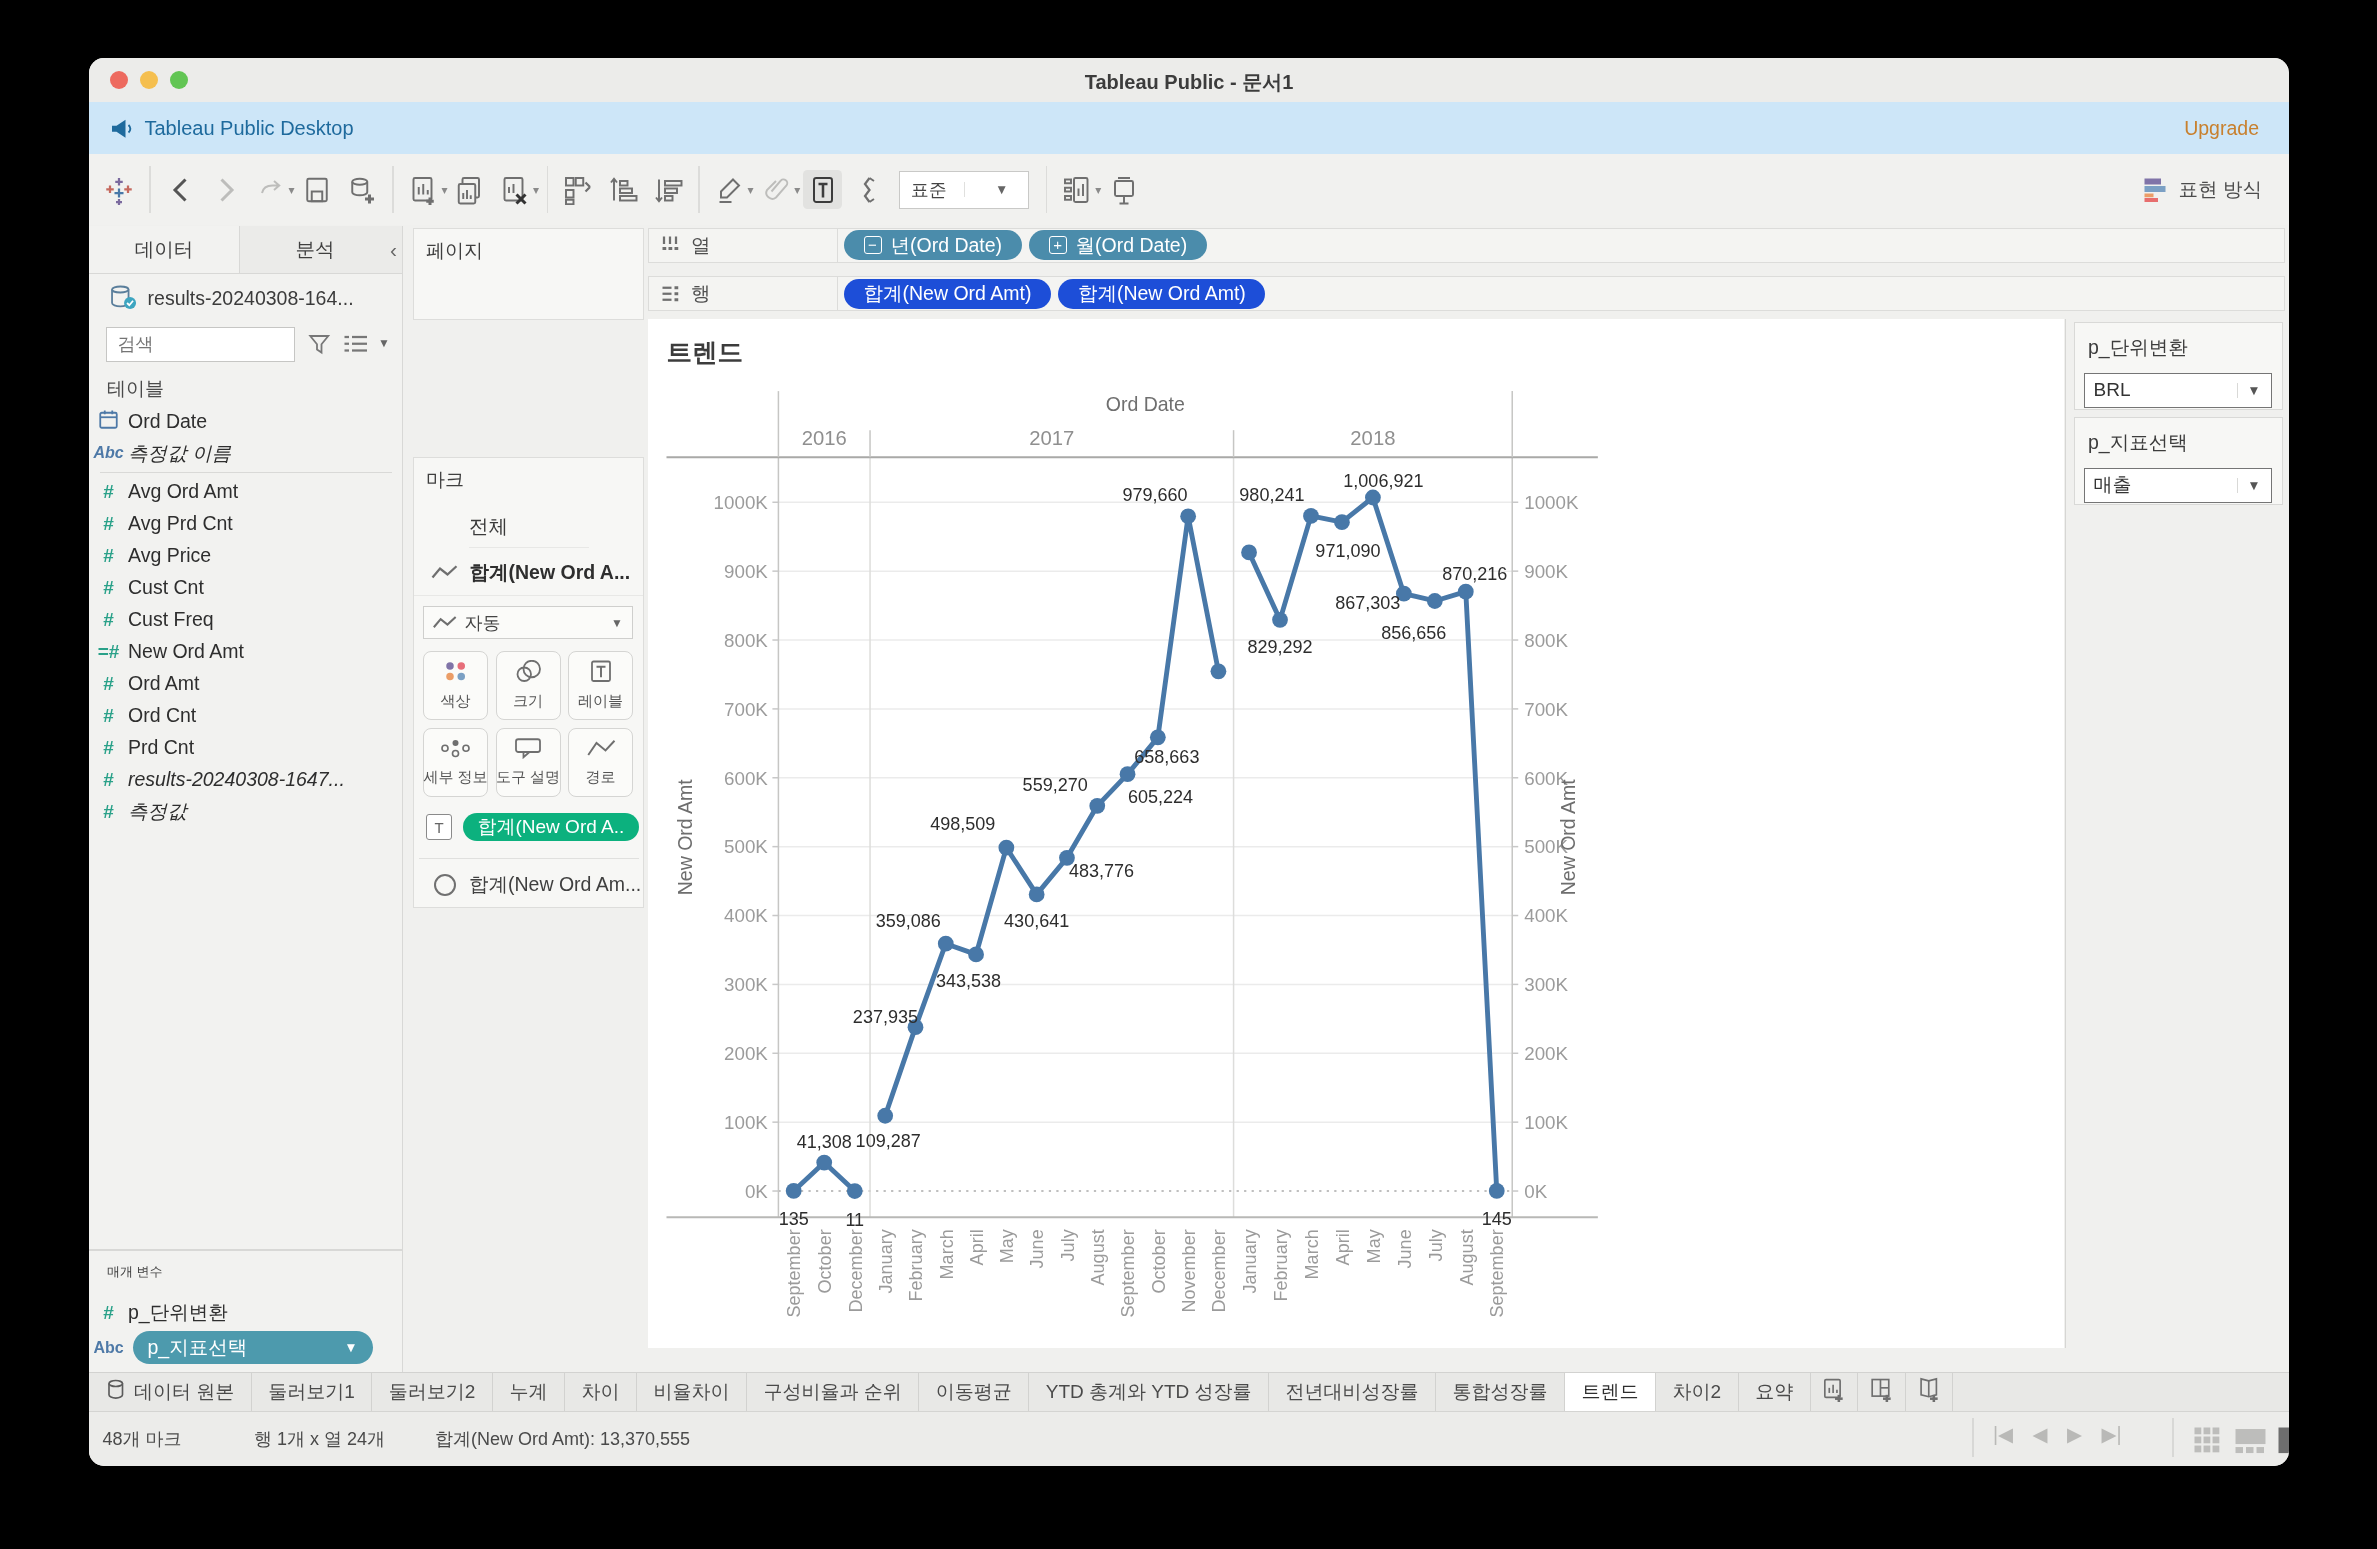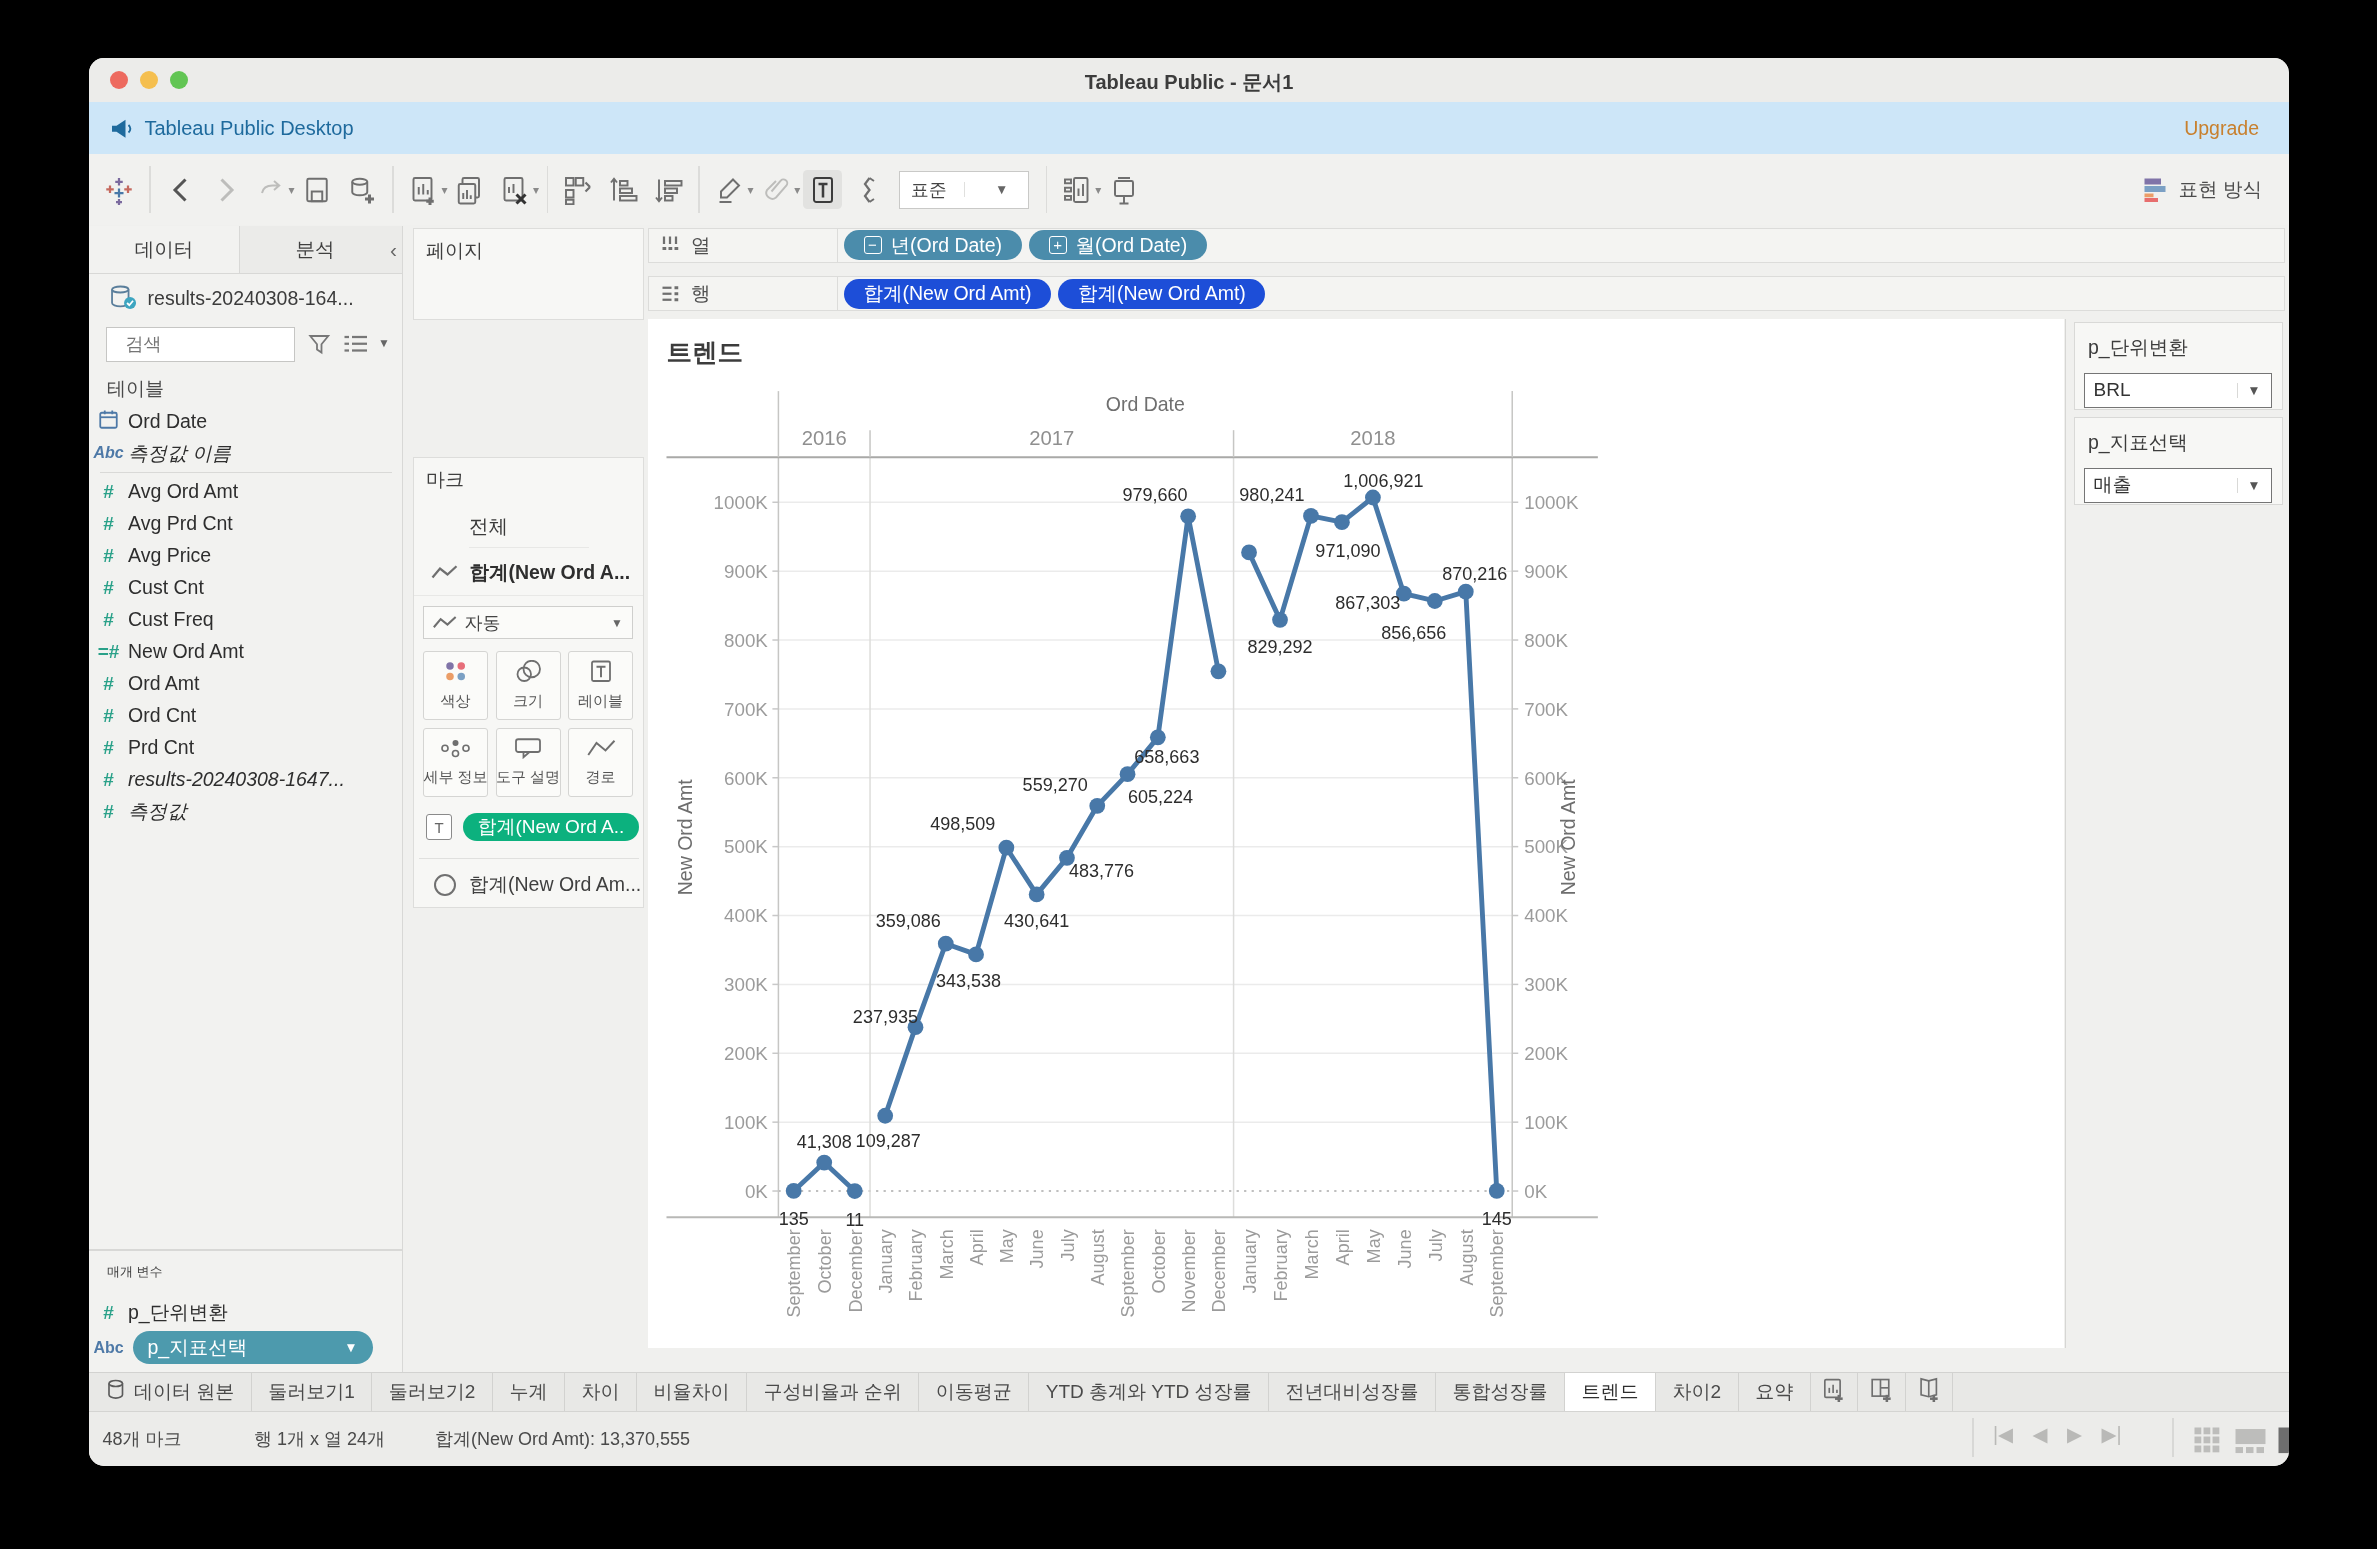--- a/index.html
+++ b/index.html
@@ -30,21 +30,21 @@
   #main{left:0;top:168px;width:100%;height:1147px;background:#f0f0ee;}
   
   #sidebar{left:0;top:0;width:313px;height:100%;background:#f2f2f0;border-right:1.5px solid #d8d8d6;}
   #side-tabs{left:0;top:0;width:100%;height:47px;background:#ebebe9;display:flex;border-bottom:1.5px solid #d8d8d6;}
   .side-tab{flex:0 0 150px;display:flex;align-items:center;justify-content:center;font-size:19.5px;color:#3f3f3f;}
   .side-tab.active{background:#f2f2f0;border-right:1.5px solid #d8d8d6;}
   #side-collapse{flex:1;display:flex;align-items:center;justify-content:flex-end;padding-right:15px;color:#666;font-size:21px;}
   #datasource{left:0;top:53px;width:100%;height:38px;display:flex;align-items:center;gap:10.5px;padding-left:19.5px;box-sizing:border-box;font-size:19.5px;color:#3b3b3b;}
   #search-row{left:0;top:101px;width:100%;height:38px;}
   #search-box{left:16.5px;top:0;width:189px;height:35px;background:#fff;border:1.5px solid #c6c6c4;box-sizing:border-box;display:flex;align-items:center;}
-  #search-box input{flex:1;border:0;outline:0;font-size:18px;color:#737373;padding-left:19px;background:transparent;font-family:inherit;}
+  #search-box input{flex:1;border:0;outline:0;font-size:18px;color:#737373;padding-left:11px;background:transparent;font-family:inherit;}
   #tables-label{left:18px;top:150px;font-size:19px;color:#4a4a4a;}
   #field-list{left:0;top:179px;width:100%;}
   .field-row{height:32px;display:flex;align-items:center;}
   .field-ic{width:39px;flex:0 0 39px;text-align:center;}
   .field-lb{font-size:19.5px;color:#2e2e2e;white-space:nowrap;}
   .italic{font-style:italic;}
   .hash{color:#2aa189;font-weight:bold;font-size:19px;}
   .abc{color:#4e79a7;font-weight:bold;font-size:16px;}
   .fdivider{height:0.8px;background:#d9d9d7;margin:3px 10.5px;}
   #param-sep{left:0;top:1023px;width:100%;height:1.5px;background:#d8d8d6;}
@@ -58,21 +58,21 @@
   #cardcol{left:321px;top:0;width:237px;height:100%;}
   .card{position:absolute;left:3px;width:231px;background:#f7f7f5;border:1.5px solid #dddddb;box-sizing:border-box;}
   .card-title{font-size:19px;color:#3f3f3f;padding:9px 0 0 12px;}
   #marks-all{margin:19.5px 0 0 55px;font-size:19.5px;color:#3a3a3a;border-bottom:0.8px solid #e8e8e6;padding-bottom:7.5px;width:120px;}
   #marks-line{display:flex;align-items:center;gap:12px;padding:10.5px 0 9px 16.5px;border-bottom:0.8px solid #e8e8e6;}
   #marks-line .t{font-size:19.5px;font-weight:bold;color:#2e2e2e;}
   #mark-type{margin:10.5px 0 0 9px;width:210px;height:33px;background:#fbfbf9;border:1.5px solid #cfcfcd;box-sizing:border-box;display:flex;align-items:center;}
   #mark-type .t{flex:1;font-size:18px;color:#444;padding-left:7.5px;}
   #mark-type .car{width:30px;text-align:center;color:#666;font-size:12px;}
   #mark-btns{margin:12px 0 0 9px;width:214px;display:flex;flex-wrap:wrap;gap:7.5px;}
-  .mark-btn{width:65px;height:69px;background:#fbfbf9;border:1.5px solid #d5d5d3;border-radius:3px;box-sizing:border-box;
+  .mark-btn{width:65px;height:69px;background:#fbfbf9;border:1.5px solid #d5d5d3;border-radius:8px;box-sizing:border-box;
     display:flex;flex-direction:column;align-items:center;justify-content:center;gap:6px;}
   .mark-btn .lb{font-size:15px;color:#555;white-space:nowrap;}
   #label-pill-row{display:flex;align-items:center;gap:10.5px;margin:16.5px 0 0 12px;}
   #tbox{width:24px;height:24px;border:1.5px solid #8a8a8a;border-radius:3px;color:#666;font-size:15px;display:flex;align-items:center;justify-content:center;background:#fff;}
   #label-pill{width:176px;height:28px;background:#0cb17e;border-radius:16px;color:#fff;font-size:19px;display:flex;align-items:center;padding-left:15px;box-sizing:border-box;}
   #marks-div{height:1.5px;background:#e0e0de;margin:16.5px 4.5px 0 4.5px;}
   #marks-circle{display:flex;align-items:center;gap:13.5px;padding:12px 0 0 19.5px;}
   #marks-circle .c{width:18px;height:18px;border:2.3px solid #707070;border-radius:50%;}
   #marks-circle .t{font-size:19.5px;color:#3f3f3f;}
   

